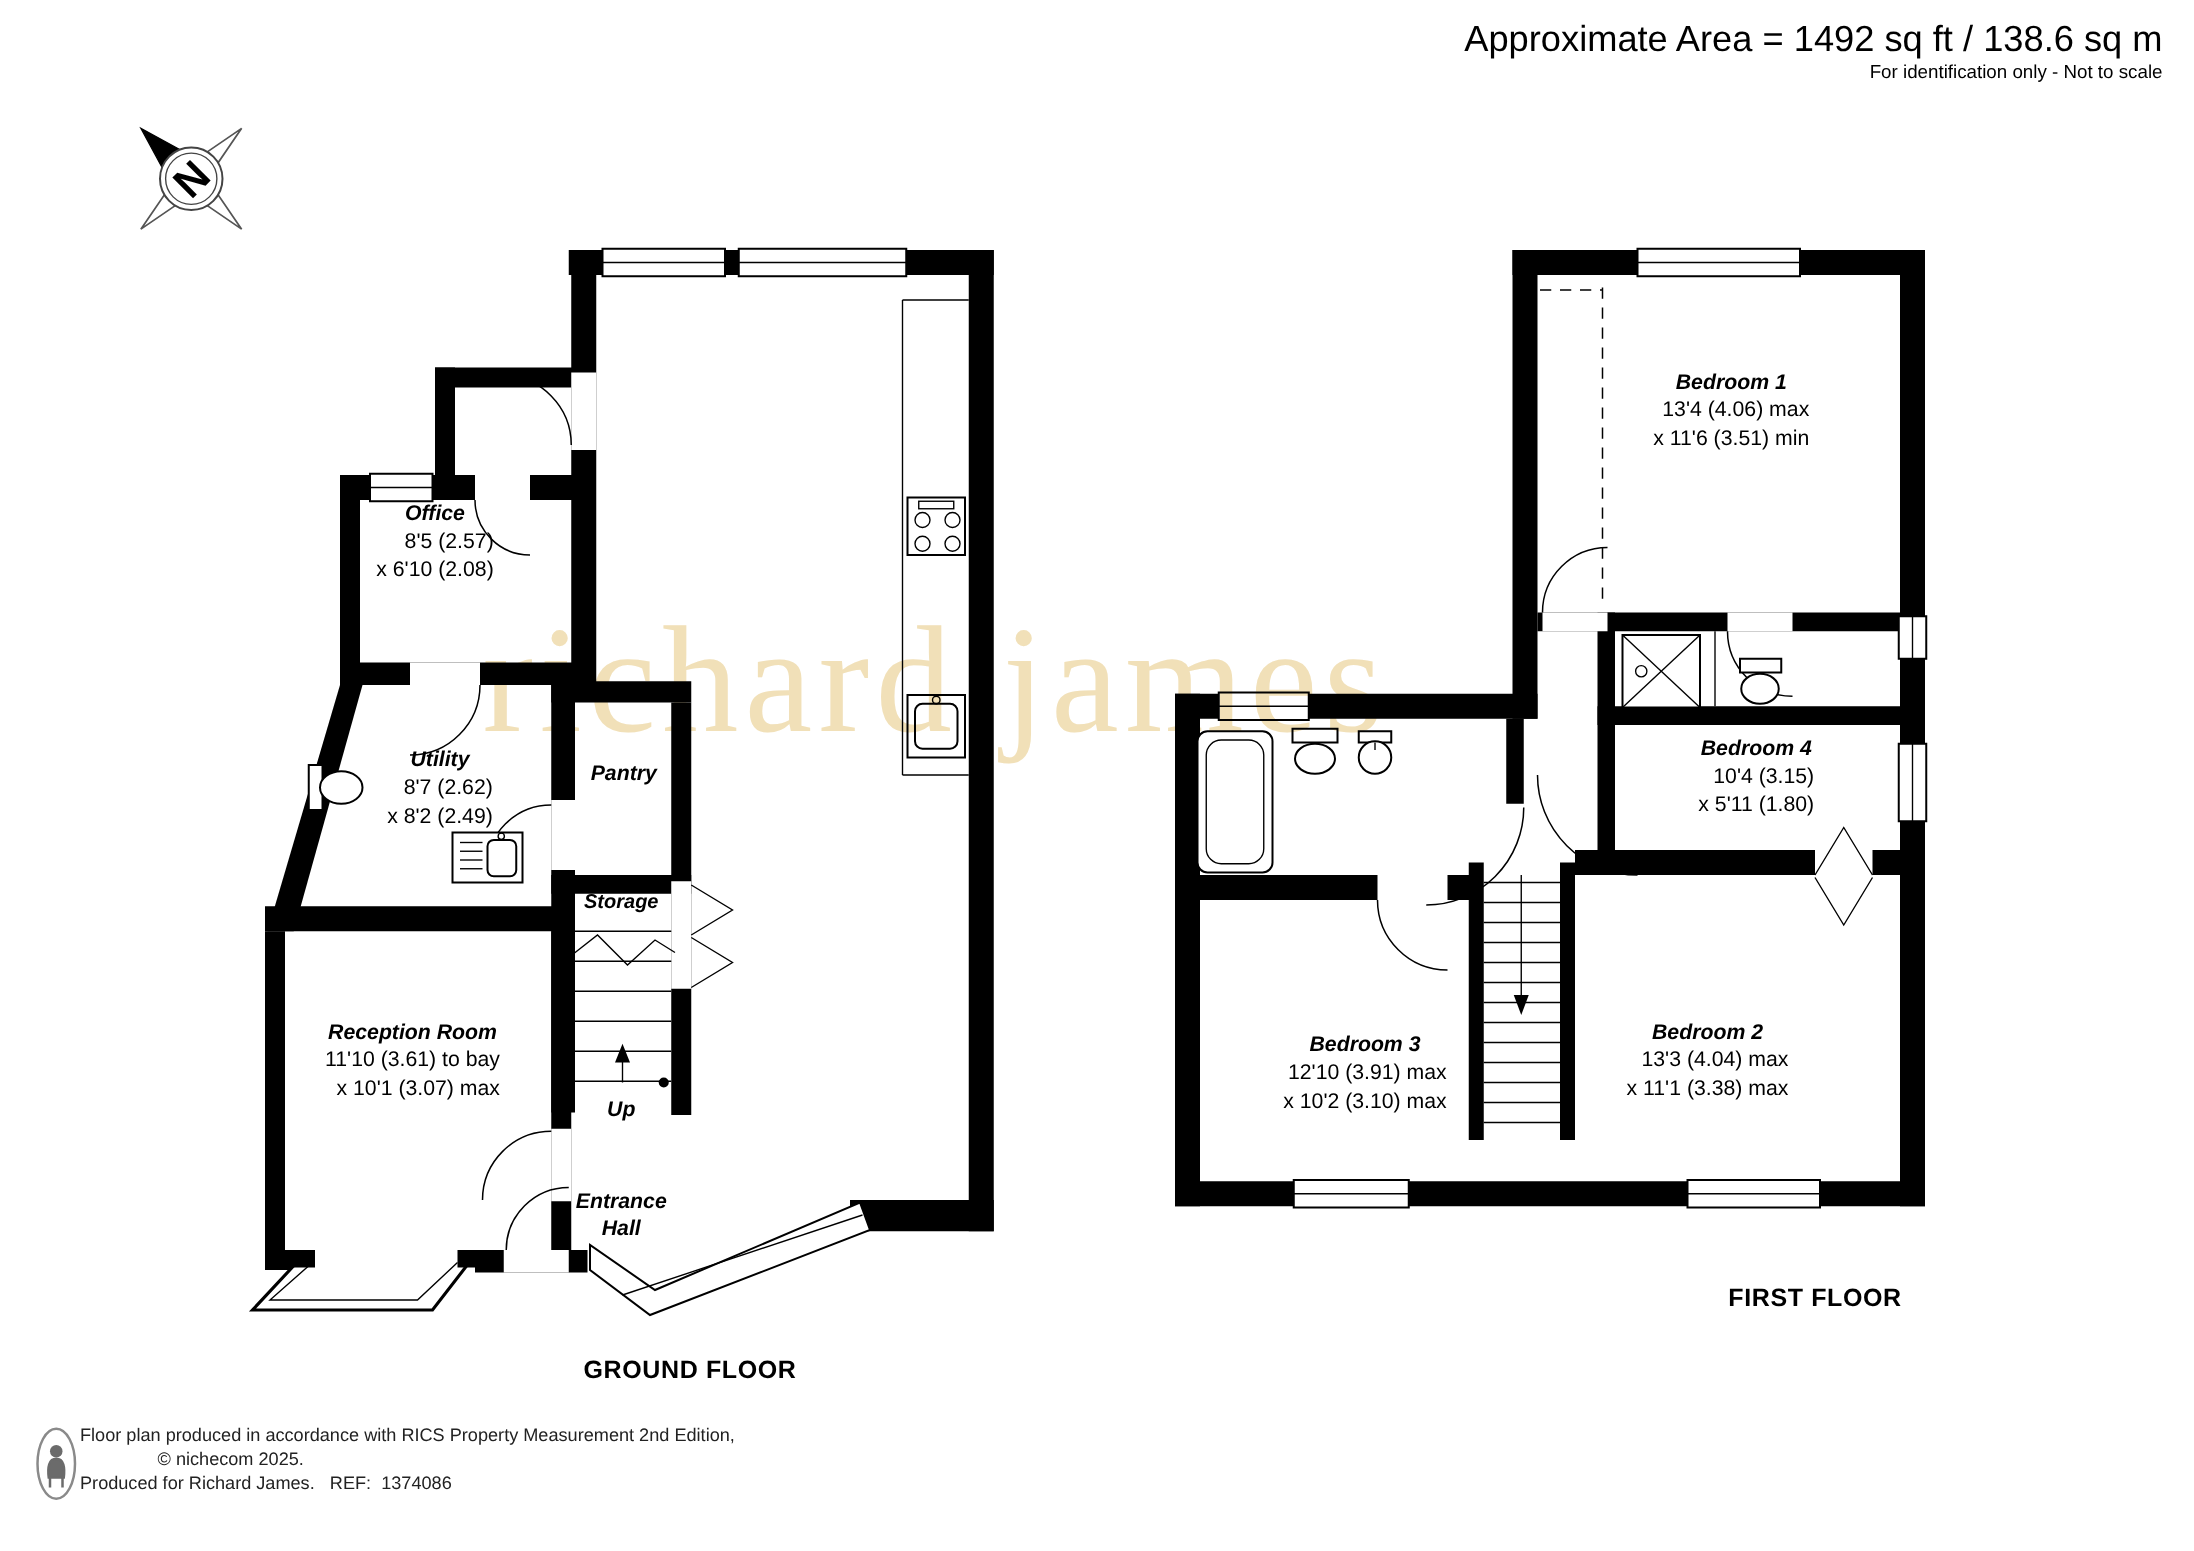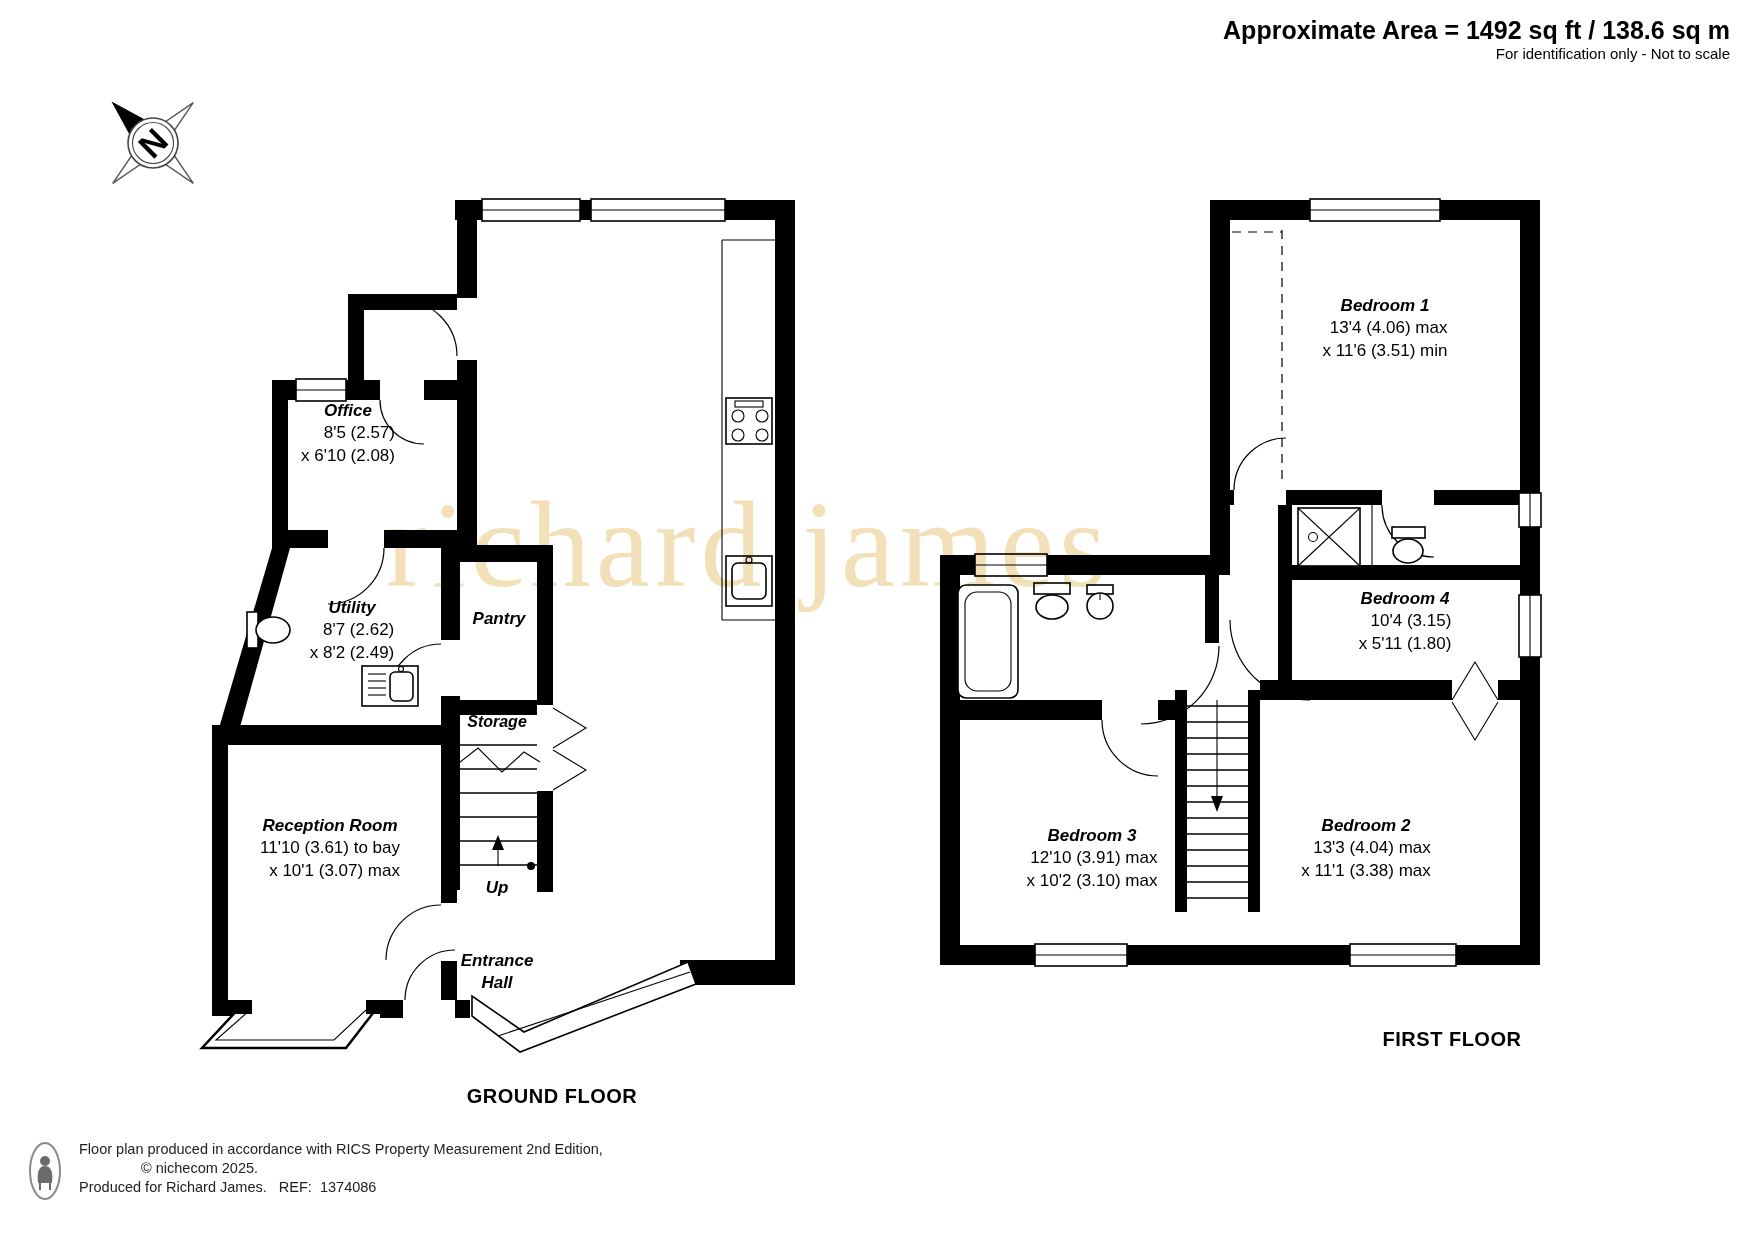--- a/index.html
+++ b/index.html
@@ -1,28 +1,28 @@
 <!DOCTYPE html>
 <html><head>
 <meta charset="utf-8">
 <style>
   html,body{margin:0;padding:0;background:#fff;}
   body{width:1755px;height:1241px;position:relative;font-family:"Liberation Sans",sans-serif;color:#000;overflow:hidden;}
   .page{position:absolute;inset:0;background:#fff;}
   #plan-svg{position:absolute;left:0;top:0;z-index:1;}
   .header{position:absolute;top:16px;right:25px;text-align:right;z-index:20;}
-  .header .area{font-size:25px;font-weight:bold;}
+  .header .area{font-size:29px;}
   .header .note{font-size:15px;margin-top:0;}
   .lbl{position:absolute;z-index:20;transform:translateX(-50%);text-align:center;font-size:17px;line-height:1.32;white-space:nowrap;}
   .lbl .nm{display:block;font-weight:bold;font-style:italic;}
   .lbl .dm{display:block;text-align:right;}
   .floor-title{position:absolute;z-index:20;transform:translateX(-50%);font-weight:bold;font-size:20px;letter-spacing:.5px;white-space:nowrap;}
   .watermark{position:absolute;left:386px;top:484px;z-index:30;font-family:Liberation Serif, serif;
              font-size:122px;letter-spacing:5px;white-space:nowrap;mix-blend-mode:multiply;line-height:1;}
-  .footer{position:absolute;left:26px;top:1140px;display:flex;gap:15px;z-index:20;align-items:flex-start;}
+  .footer{position:absolute;left:26px;top:1140px;display:flex;z-index:20;align-items:flex-start;}
   .footer .txt{font-size:14.5px;color:#222;line-height:1.3;}
   .f2{display:flex;}
   .f2 .cpy{margin-left:62px;}
   .f3{white-space:pre-wrap;}
   
   .w{fill:#000;}
   .g{fill:#fff;}
   .win{fill:#fff;stroke:#000;stroke-width:1.6;}
   .ln{stroke:#000;stroke-width:1.3;fill:none;}
   .thin{stroke:#000;stroke-width:1.1;fill:none;}

